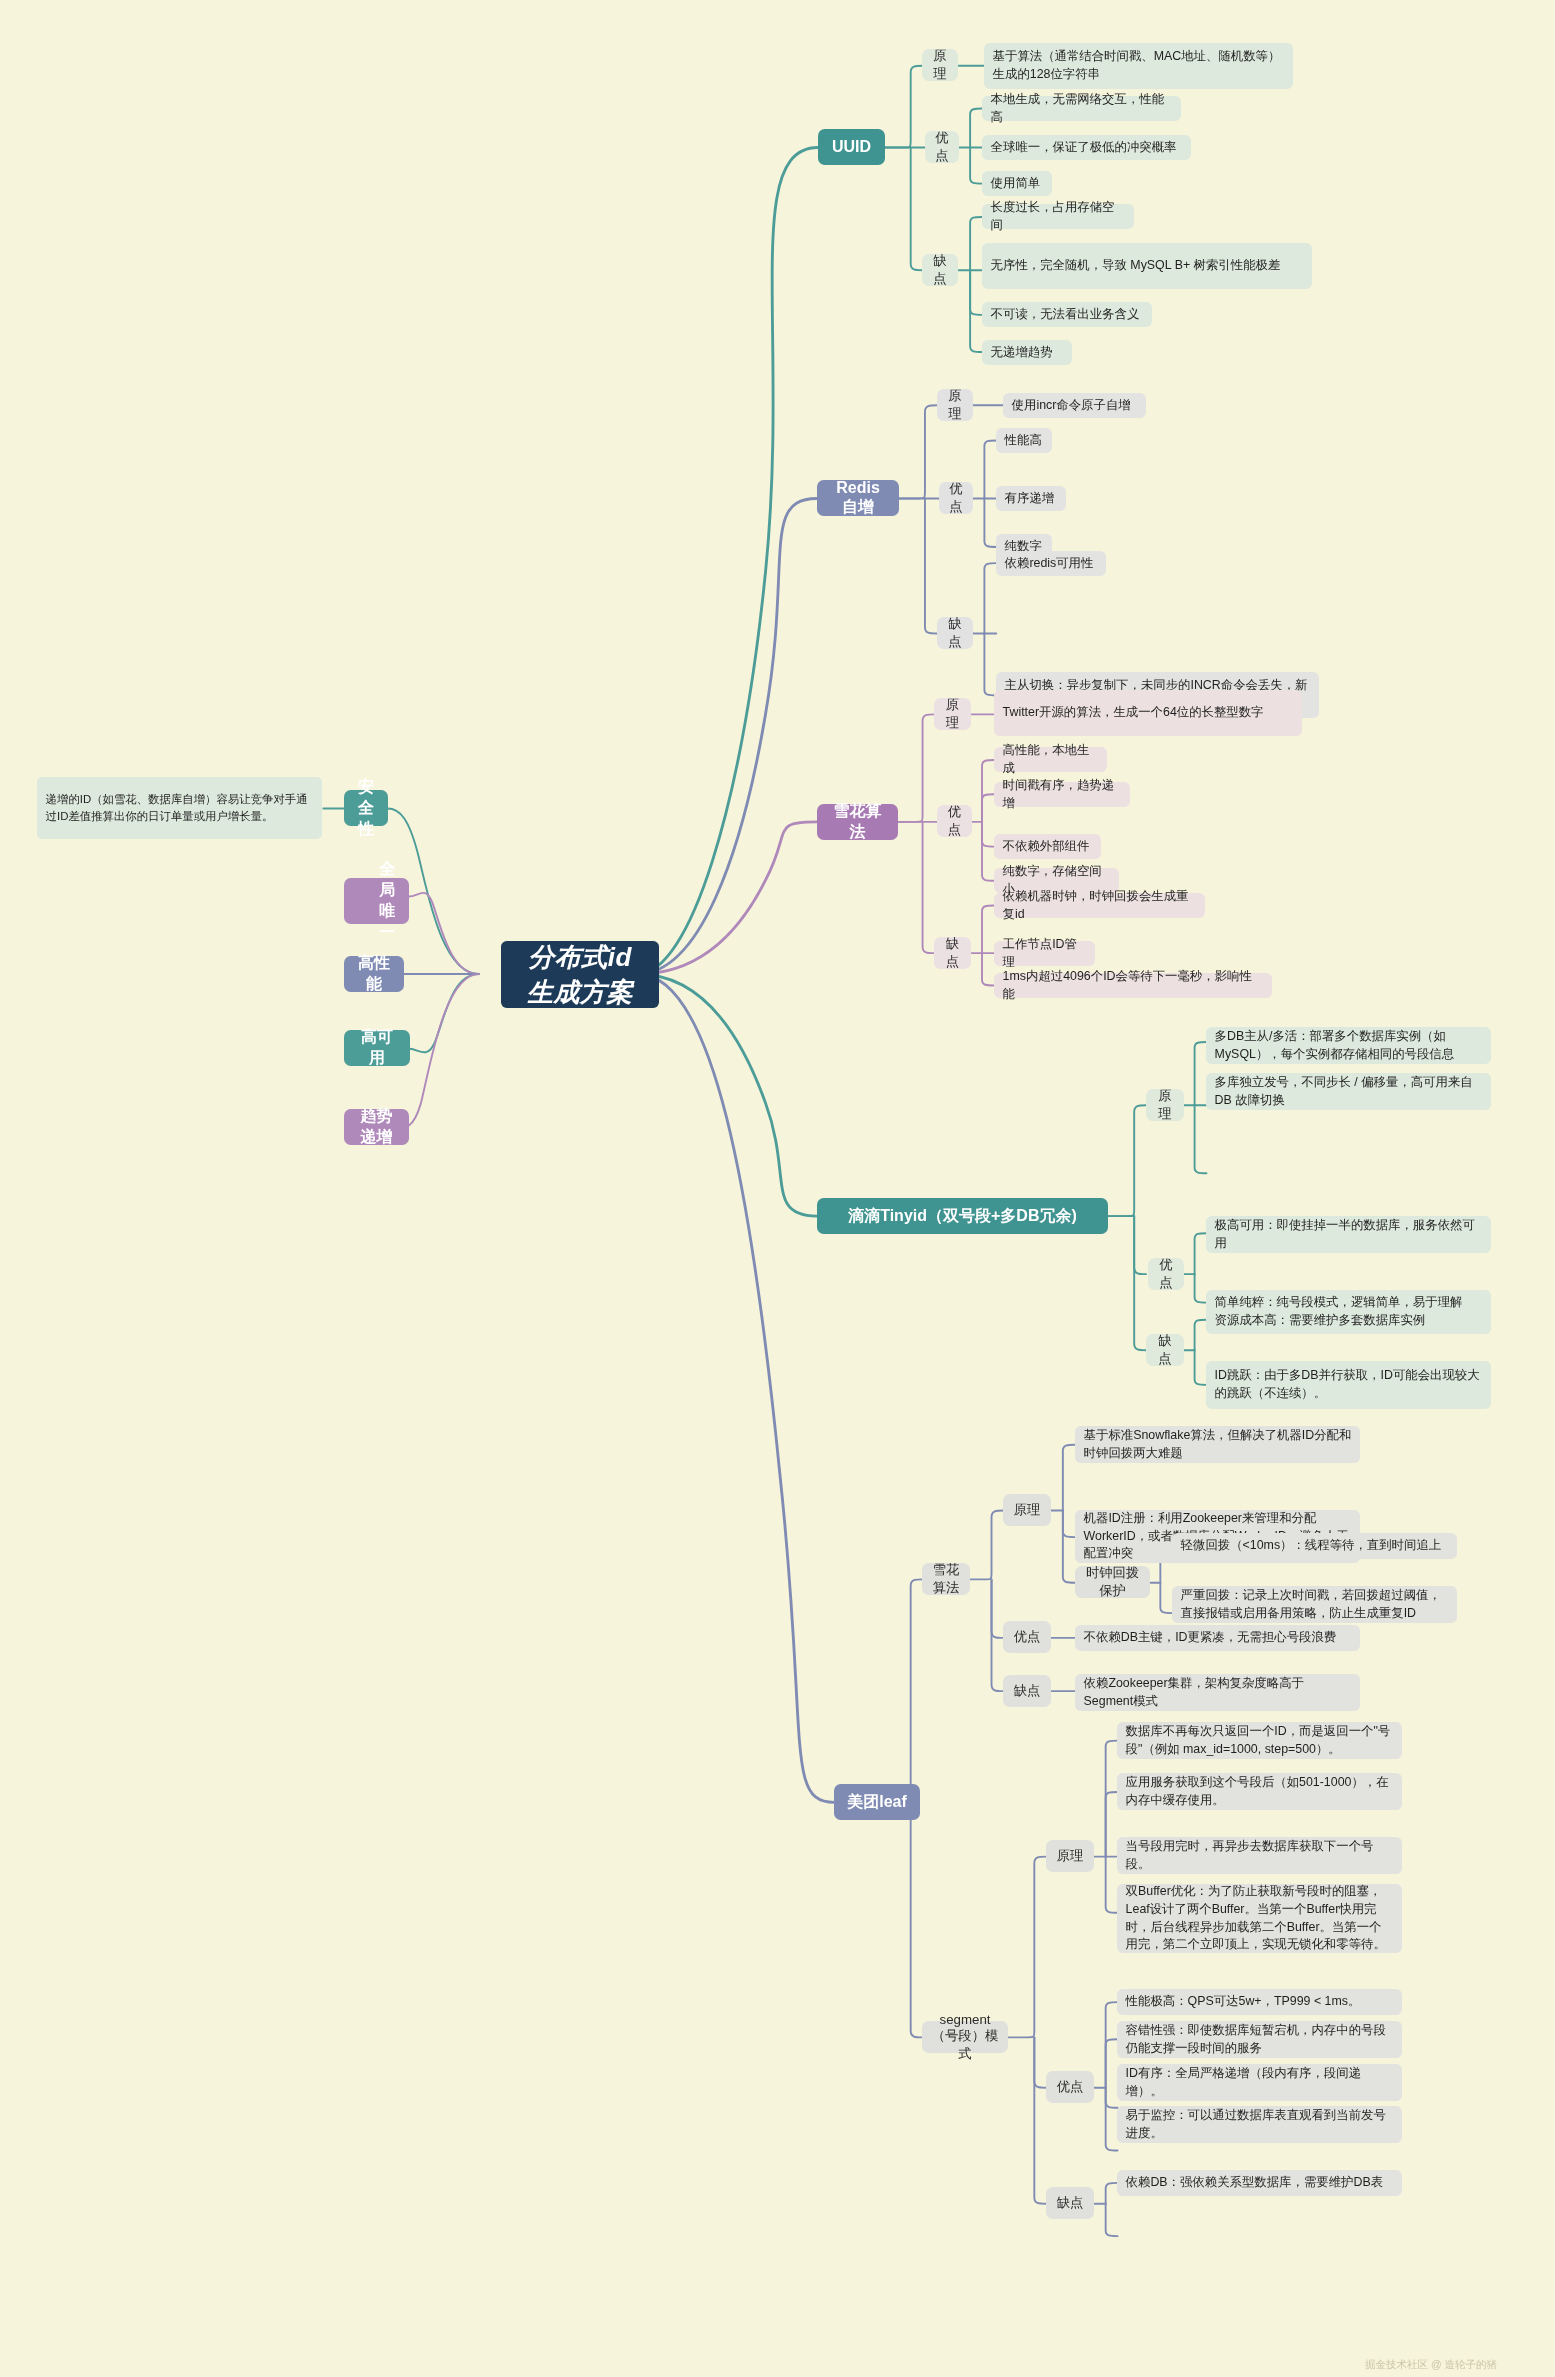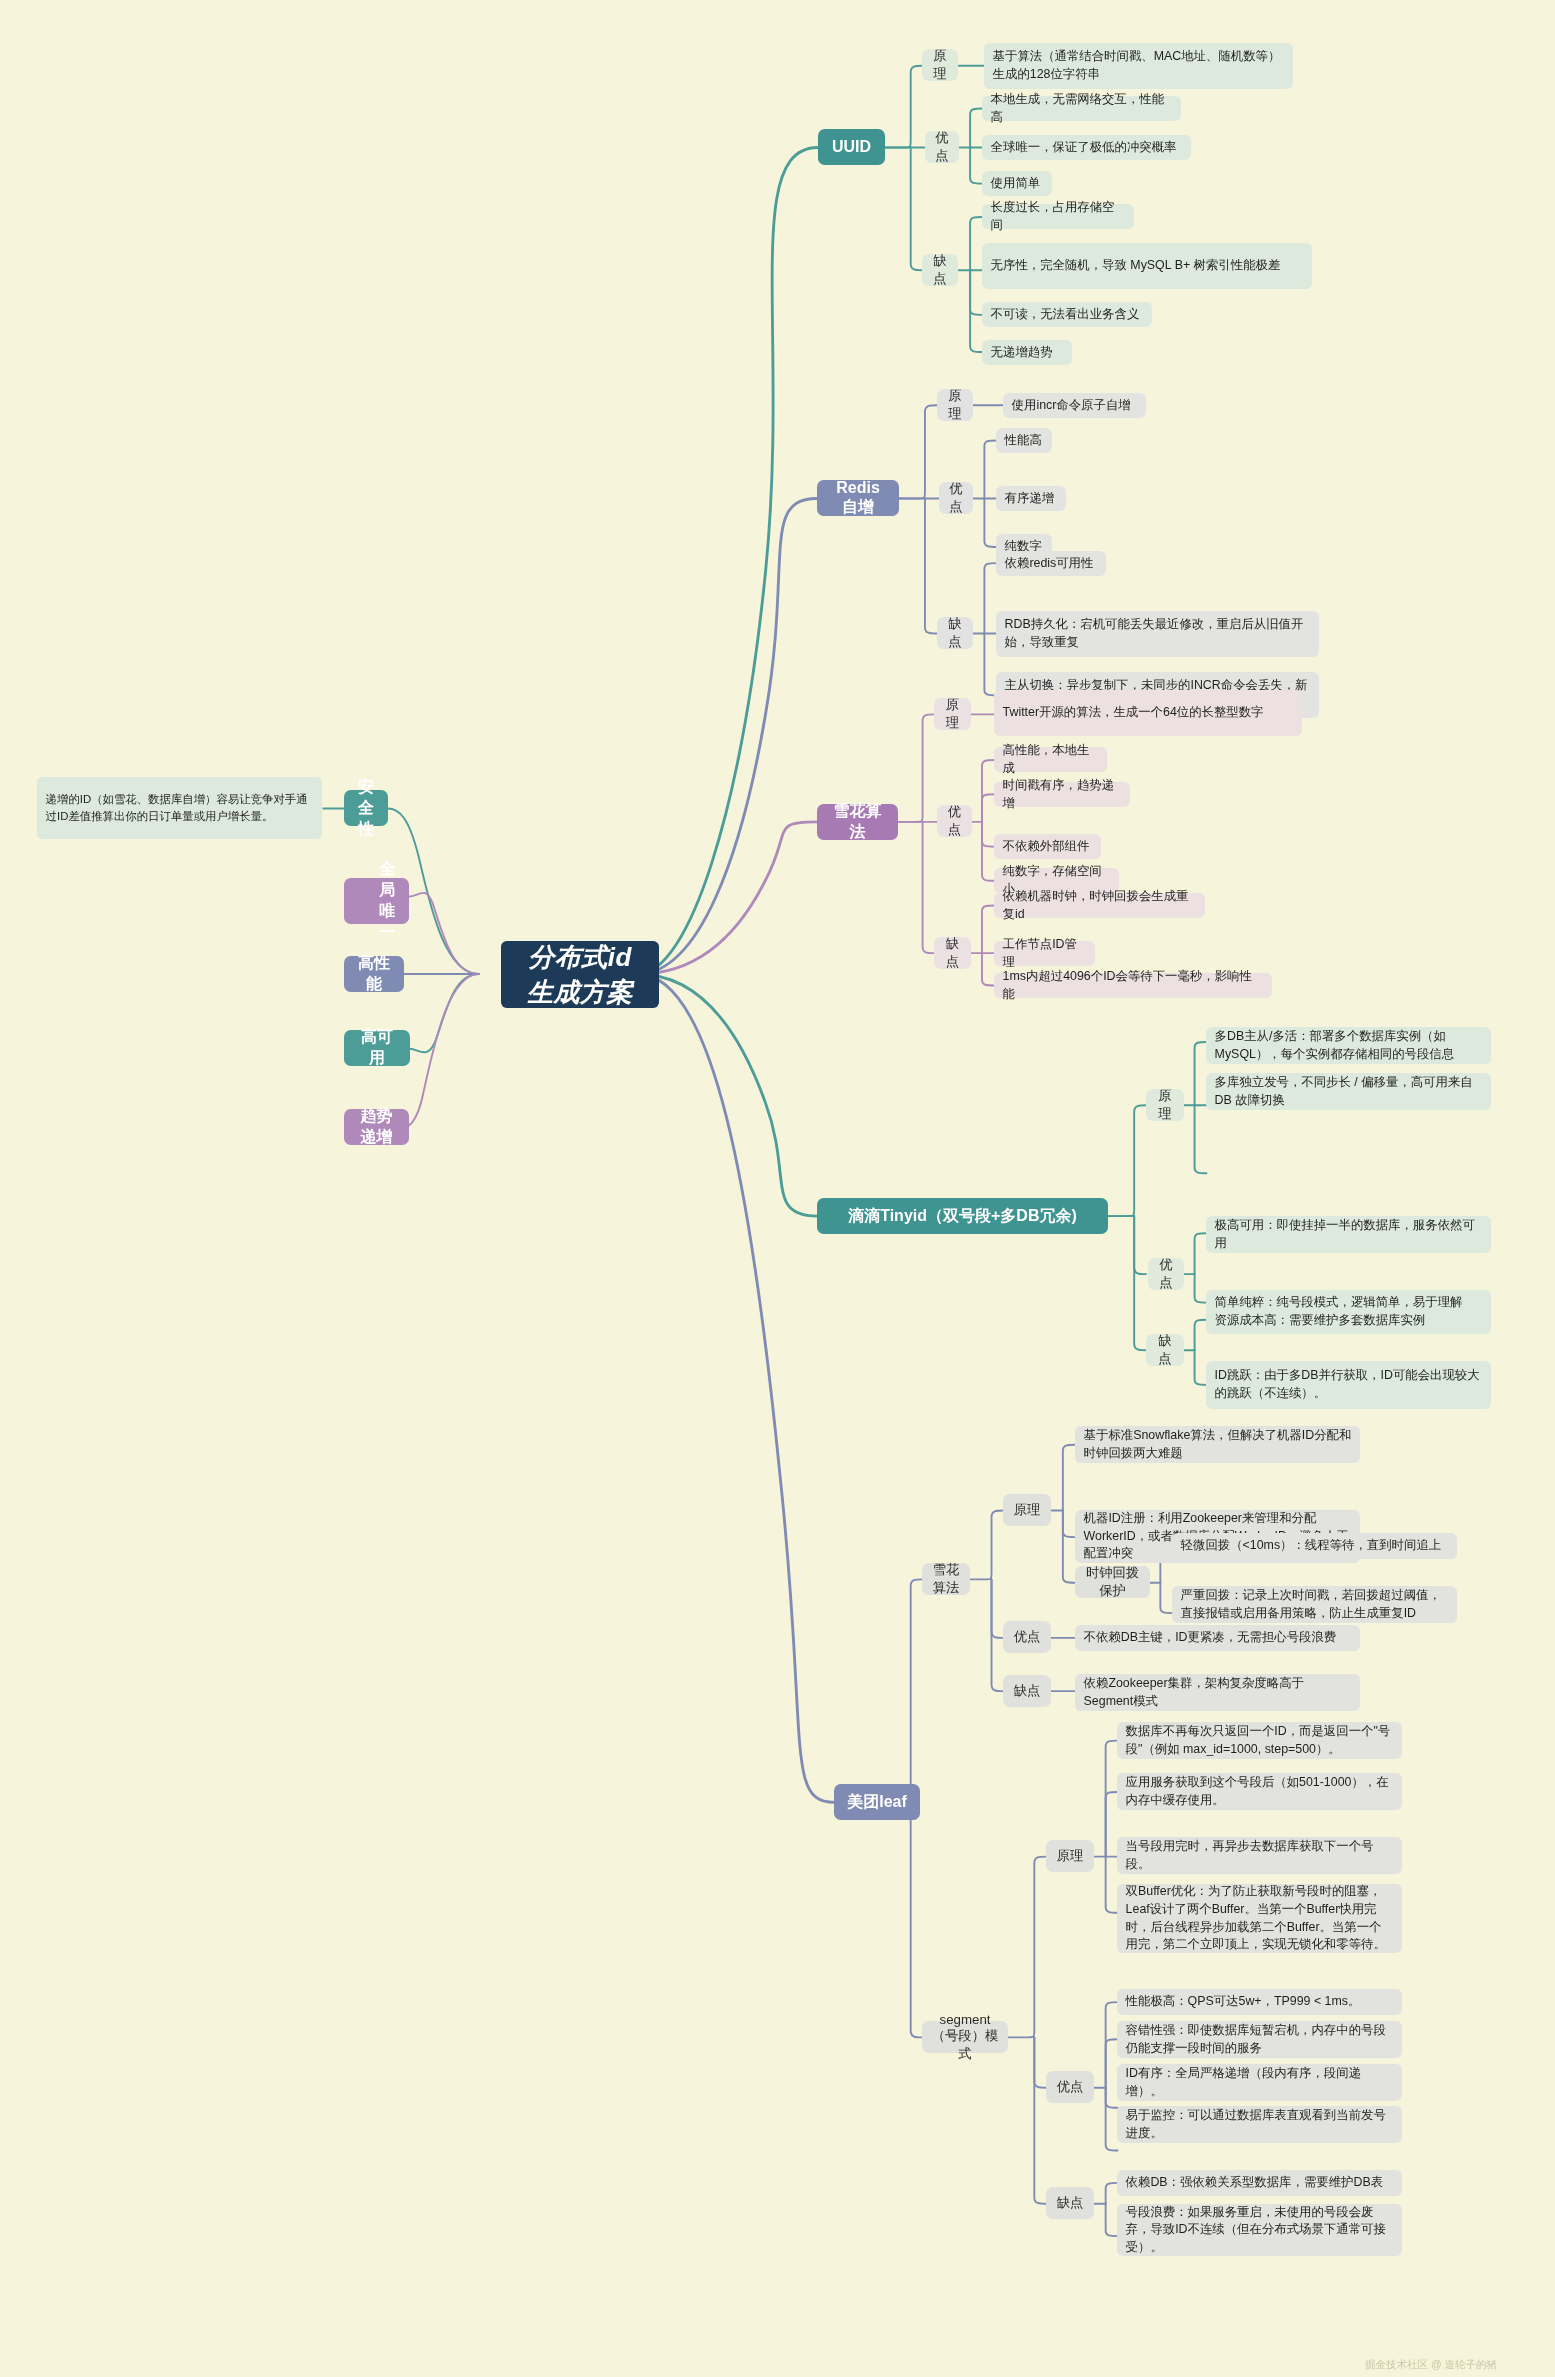--- a/index.html
+++ b/index.html
@@ -277,23 +277,20 @@
   </div>
   <div class="node leaf blue" style="left:996px;top:486px;width:70px;height:25px;">
     <span>有序递增</span>
   </div>
   <div class="node leaf blue" style="left:996px;top:534px;width:56px;height:25px;">
     <span>纯数字</span>
   </div>
   <div class="node leaf blue" style="left:996px;top:551px;width:110px;height:25px;">
     <span>依赖redis可用性</span>
   </div>
-  <div class="node leaf blue" style="left:996px;top:611px;width:323px;height:46px;">
-    <span>RDB持久化：宕机可能丢失最近修改，重启后从旧值开始，导致重复</span>
-  </div>
   <div class="node leaf blue" style="left:996px;top:672px;width:323px;height:46px;">
     <span>主从切换：异步复制下，未同步的INCR命令会丢失，新主节点从旧值开始</span>
   </div>
 
   <div class="node l1 purple-d" style="left:817px;top:804px;width:81px;height:36px;">
     <span>雪花算法</span>
   </div>
   <div class="node l2 purple" style="left:934px;top:698px;width:37px;height:32px;">
     <span>原理</span>
   </div>
@@ -433,23 +430,20 @@
   </div>
   <div class="node leaf grey" style="left:1117px;top:2064px;width:285px;height:37px;">
     <span>ID有序：全局严格递增（段内有序，段间递增）。</span>
   </div>
   <div class="node leaf grey" style="left:1117px;top:2106px;width:285px;height:37px;">
     <span>易于监控：可以通过数据库表直观看到当前发号进度。</span>
   </div>
   <div class="node leaf grey" style="left:1117px;top:2170px;width:285px;height:26px;">
     <span>依赖DB：强依赖关系型数据库，需要维护DB表</span>
   </div>
-  <div class="node leaf grey" style="left:1117px;top:2204px;width:285px;height:52px;">
-    <span>号段浪费：如果服务重启，未使用的号段会废弃，导致ID不连续（但在分布式场景下通常可接受）。</span>
-  </div>
 
   <div class="xmind-credit">
     <span>Presented with </span><b>xmind</b>
   </div>
   <div class="watermark">掘金技术社区 @ 造轮子的猪</div>
 
 </div>
 
 
 </body></html>

